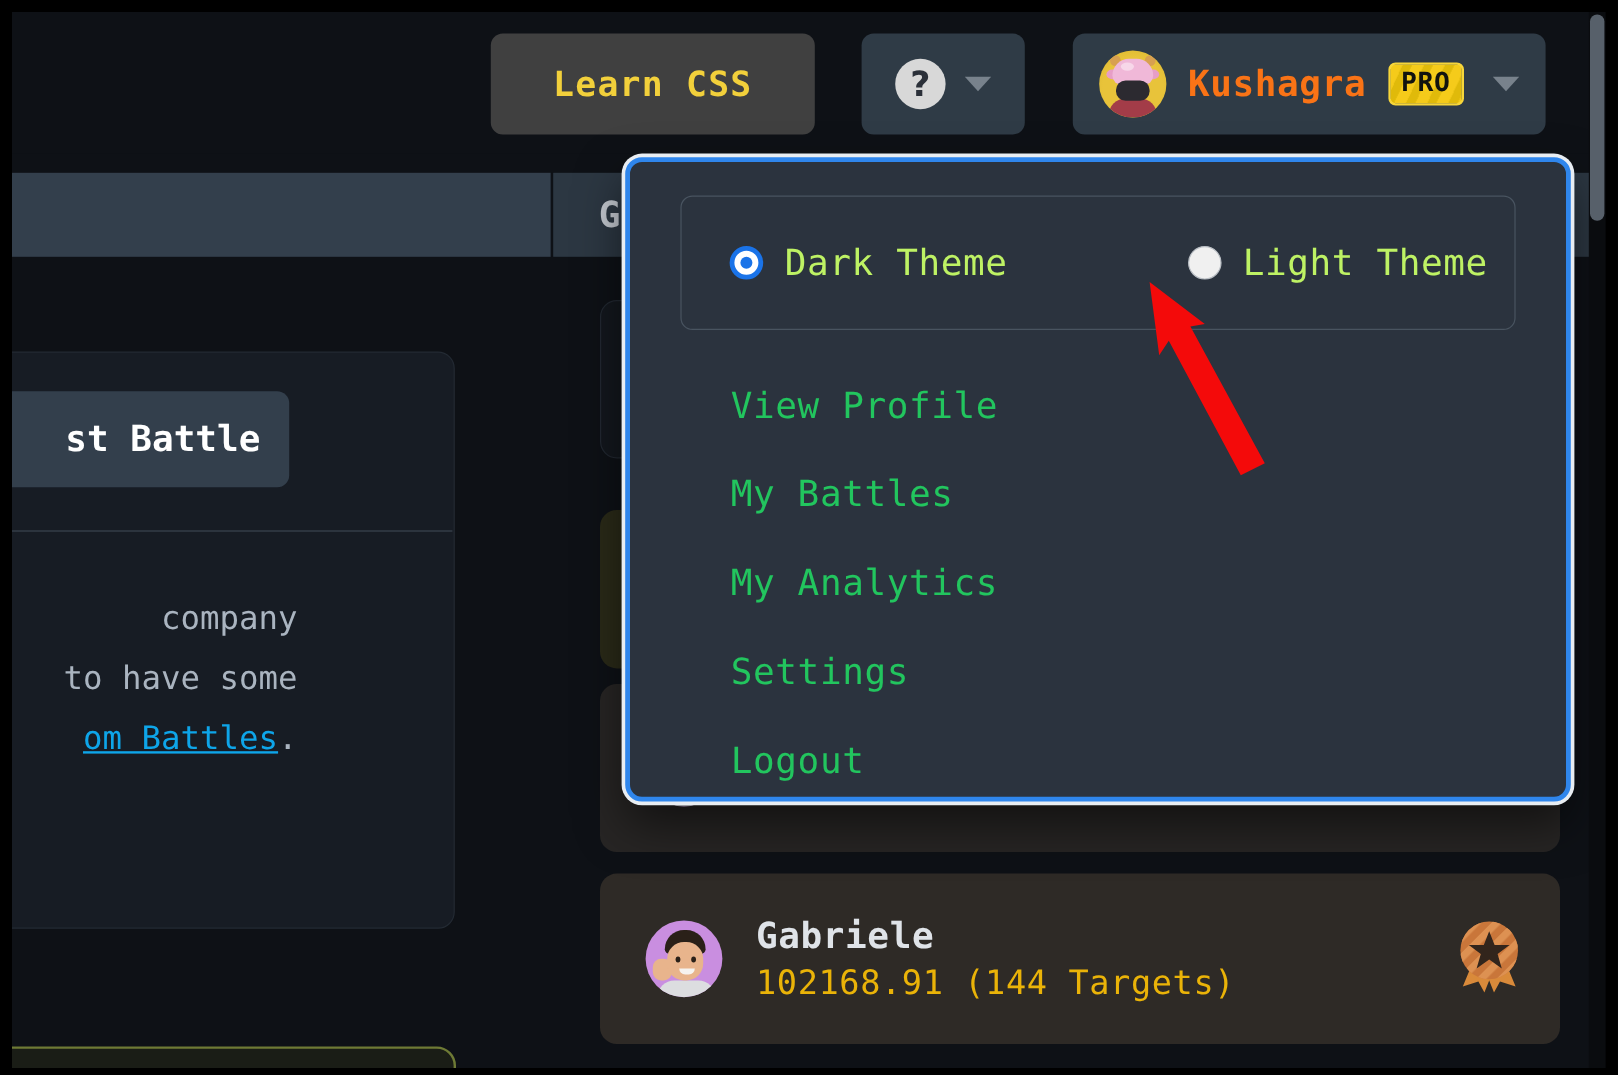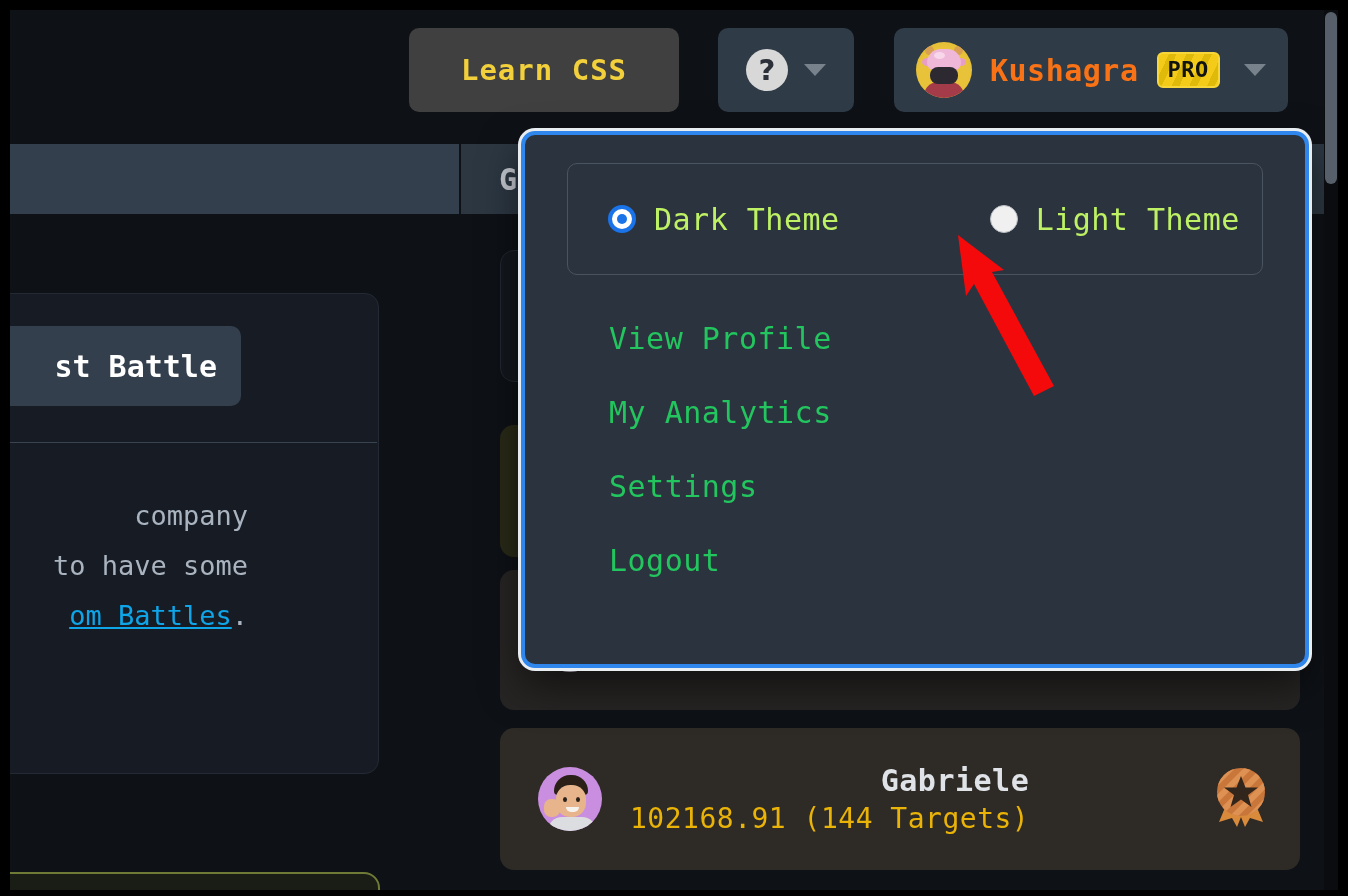--- a/index.html
+++ b/index.html
@@ -265,21 +265,20 @@
   .lb-2 { top: 415px;  height: 132px; background: #2a2a18; }
   .lb-3 { top: 560px;  height: 140px; background: #272524; }
   .lb-4 { top: 718px;  height: 142px; background: #2e2a26; }
 
   .lb-row {
     display: flex;
     align-items: center;
     height: 100%;
     padding: 0 30px 0 38px;
     gap: 28px;
-    text-align: right;
   }
   .lb-avatar {
     width: 64px; height: 64px;
     border-radius: 50%;
     background: #c98ee0;
     position: relative;
     overflow: hidden;
     flex: none;
   }
   .memoji-hair {
@@ -537,20 +536,21 @@
         <span class="theme-label">Dark Theme</span>
       </div>
       <div class="theme-opt">
         <span class="radio radio-off"></span>
         <span class="theme-label">Light Theme</span>
       </div>
     </div>
 
     <div class="menu-list">
       <div class="menu-item">View Profile</div>
+      <div class="menu-item">My Battles</div>
       <div class="menu-item">My Analytics</div>
       <div class="menu-item">Settings</div>
       <div class="menu-item">Logout</div>
     </div>
   </div>
 
   <svg class="arrow-svg" viewBox="0 0 180 210">
     <path d="M28 25 L74 60 L62 62 L124 176 L104 186 L44 74 L36 86 Z" fill="#f40a0a"></path>
   </svg>
 

